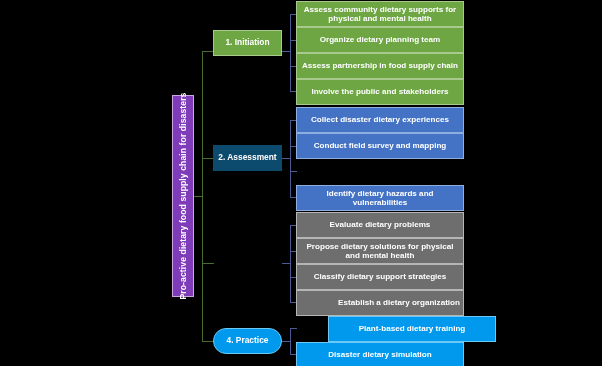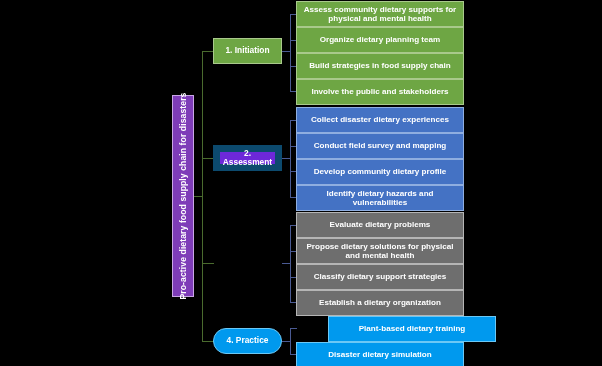--- a/index.html
+++ b/index.html
@@ -54,21 +54,21 @@
     display: flex;
     align-items: center;
     justify-content: center;
     color: #FFFFFF;
     font-size: 8.4px;
     font-weight: bold;
     text-align: center;
     line-height: 1.1;
   }
   .cat-green  { background: #6EA644; border: 1px solid #A9C98C; }
-  .cat-blue   { background: #6d28d9; border: 7px solid #0c4a6e; justify-content: center; }
+  .cat-blue   { background: #0c4a6e; border: 1px solid #0c4a6e; justify-content: center; }
   .cat-gray   { background: #6E6E6E; border: 1px solid #B5B5B5; }
   .cat-cyan   { background: #0099EE; border: 1px solid #6CC8F5; }
 
   
   .leaf {
     position: absolute;
     left: 296px;
     width: 168px;
     height: 26px;
     box-sizing: border-box;
@@ -132,69 +132,66 @@
 
   <div class="conn hline" style="left:282px; top:341px; width:9px;"></div>
   <div class="conn vline" style="left:290px; top:328px; height:26px;"></div>
   <div class="conn hline" style="left:290px; top:328px; width:7px;"></div>
   <div class="conn hline" style="left:290px; top:354px; width:7px;"></div>
 
   <div class="root-node">
     <span class="root-label">Pro-active dietary food supply chain for disasters</span>
   </div>
 
-  <div class="cat-node cat-green" style="top:38px;">
+  <div class="cat-node cat-green" style="top:30px;">
     <span>1. Initiation</span>
   </div>
 
   <div class="cat-node cat-blue" style="top:145px;">
     <span>2. Assessment</span>
   </div>
 
 
   <div class="cat-node cat-cyan" style="top:328px;border-radius:13px;">
     <span>4. Practice</span>
   </div>
 
   <div class="leaf leaf-green" style="top:1px;">
     <span>Assess community dietary supports for physical and mental health</span>
   </div>
   <div class="leaf leaf-green" style="top:27px;">
     <span>Organize dietary planning team</span>
   </div>
   <div class="leaf leaf-green" style="top:53px;">
-    <span>Build strategies in food supply chain</span>
+    <span>Assess partnership in food supply chain</span>
   </div>
   <div class="leaf leaf-green" style="top:79px;">
     <span>Involve the public and stakeholders</span>
   </div>
 
   <div class="leaf leaf-blue" style="top:107px;">
     <span>Collect disaster dietary experiences</span>
   </div>
   <div class="leaf leaf-blue" style="top:133px;">
     <span>Conduct field survey and mapping</span>
   </div>
-  <div class="leaf leaf-blue" style="top:159px;">
-    <span>Develop community dietary profile</span>
-  </div>
   <div class="leaf leaf-blue" style="top:185px;">
     <span>Identify dietary hazards and vulnerabilities</span>
   </div>
 
   <div class="leaf leaf-gray" style="top:212px;">
     <span>Evaluate dietary problems</span>
   </div>
   <div class="leaf leaf-gray" style="top:238px;">
     <span>Propose dietary solutions for physical and mental health</span>
   </div>
   <div class="leaf leaf-gray" style="top:264px;">
     <span>Classify dietary support strategies</span>
   </div>
-  <div class="leaf leaf-gray" style="top:290px;">
+  <div class="leaf leaf-gray" style="top:290px;justify-content:flex-end;">
     <span>Establish a dietary organization</span>
   </div>
 
   <div class="leaf leaf-cyan" style="top:316px;margin-left:32px;">
     <span>Plant-based dietary training</span>
   </div>
   <div class="leaf leaf-cyan" style="top:342px;">
     <span>Disaster dietary simulation</span>
   </div>
 

